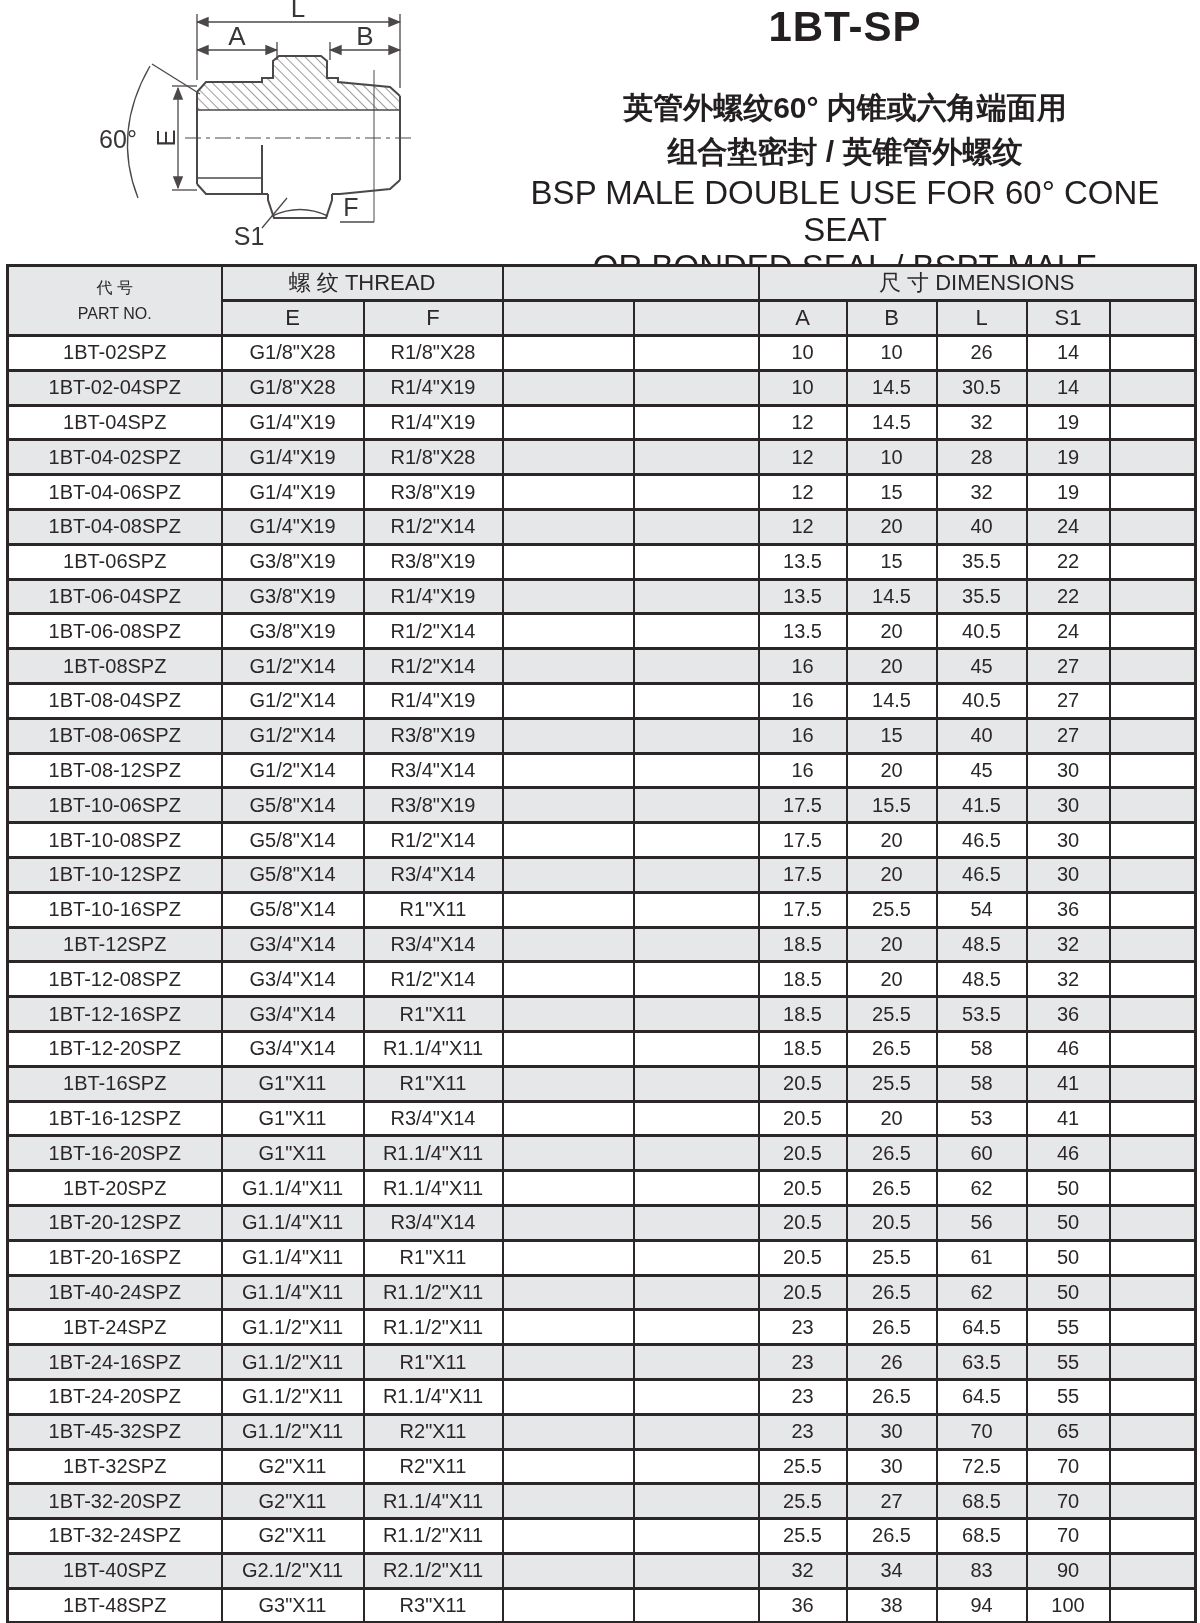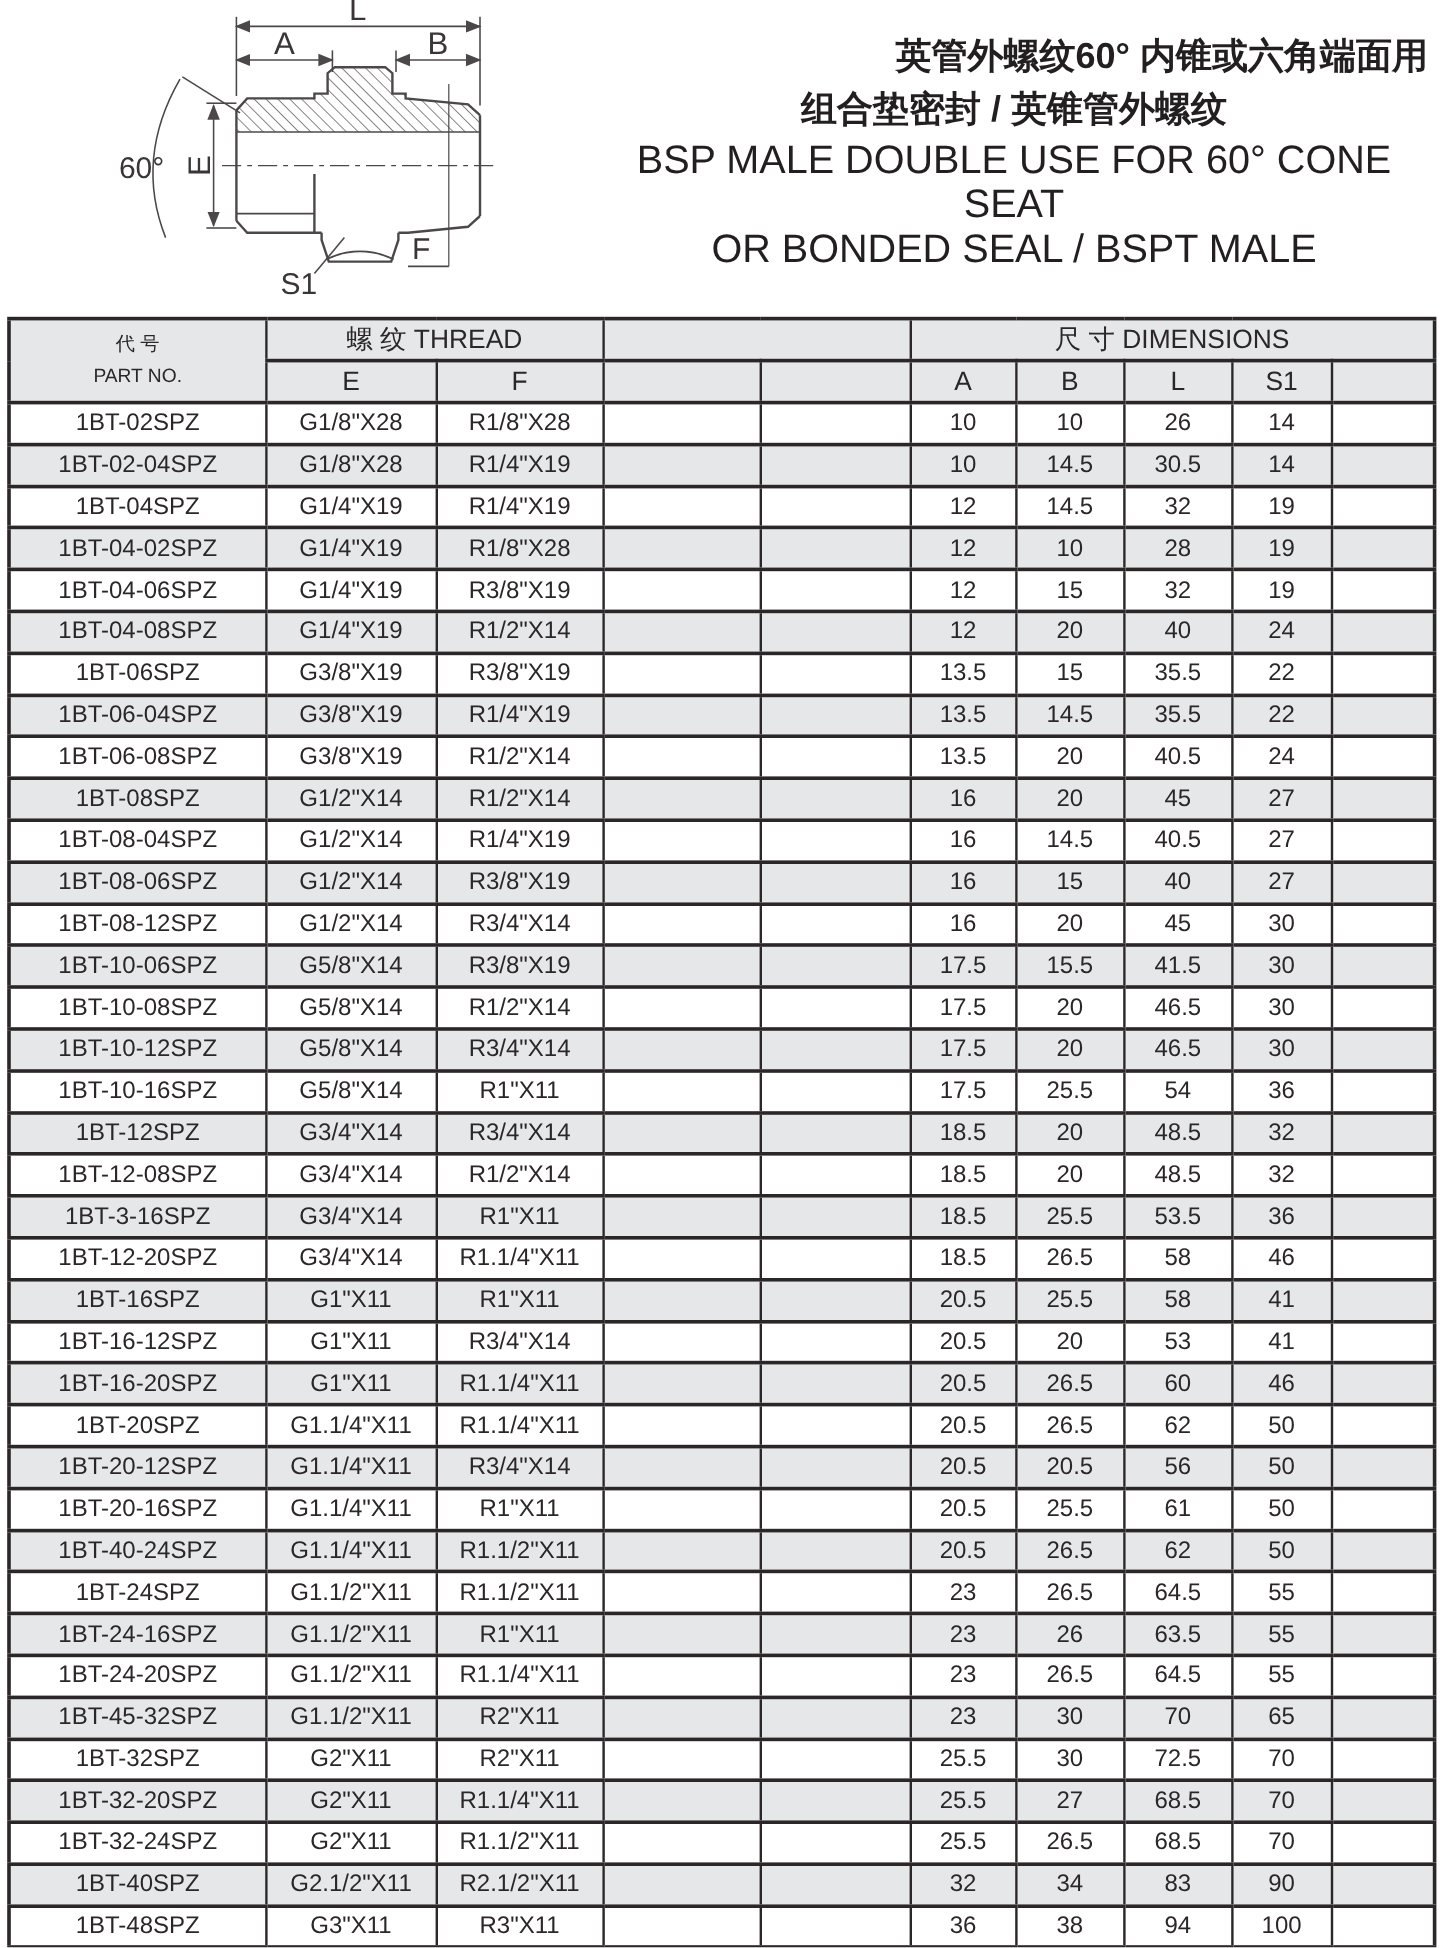--- a/index.html
+++ b/index.html
@@ -14,21 +14,21 @@
   .page{
     position:relative;width:1200px;height:1623px;background:#fff;
     font-family:"Liberation Sans","DejaVu Sans",sans-serif;color:var(--ink);overflow:hidden;
   }
   
   .drawing{position:absolute;left:40px;top:0;width:420px;height:256px;}
   
   .titleblock{position:absolute;left:500px;top:2px;width:690px;text-align:center;color:#231f20;}
   .titleblock h1{font-size:42px;line-height:50px;font-weight:bold;letter-spacing:1px;}
   .titleblock .cn{font-size:30px;line-height:44px;font-weight:600;}
-  .titleblock .cn.first{margin-top:24px;text-align:right;}
+  .titleblock .cn.first{margin-top:34px;}
   .titleblock .en{font-size:33px;line-height:37px;font-weight:500;letter-spacing:0;}
   
   table.spec{
     position:absolute;left:6px;top:264px;width:1191px;
     border-collapse:collapse;table-layout:fixed;
     border:3px solid var(--border);
   }
   table.spec th,table.spec td{
     border:2px solid var(--border);
     border-top-width:3px;border-bottom-width:3px;
@@ -103,20 +103,21 @@
       <text x="237" y="45">A</text>
       <text x="365" y="45">B</text>
       <text x="166" y="147" transform="rotate(-90 166 138)">E</text>
       <text x="118" y="148" font-size="25">60°</text>
       <text x="249" y="245" font-size="25">S1</text>
       <text x="351" y="216" font-size="25">F</text>
     </g>
   </svg>
 
   <div class="titleblock">
+    <h1>1BT-SP</h1>
     <div class="cn first">英管外螺纹60° 内锥或六角端面用</div>
     <div class="cn">组合垫密封 / 英锥管外螺纹</div>
     <div class="en">BSP MALE DOUBLE USE FOR 60° CONE SEAT</div>
     <div class="en">OR BONDED SEAL / BSPT MALE</div>
   </div>
 
   <table class="spec">
     <colgroup>
       <col style="width:214px">
         <col style="width:142px">
@@ -374,21 +375,21 @@
           <td>R1/2"X14</td>
           <td></td>
           <td></td>
           <td>18.5</td>
           <td>20</td>
           <td>48.5</td>
           <td>32</td>
           <td></td>
         </tr>
         <tr>
-          <td>1BT-3-16SPZ</td>
+          <td>1BT-12-16SPZ</td>
           <td>G3/4"X14</td>
           <td>R1"X11</td>
           <td></td>
           <td></td>
           <td>18.5</td>
           <td>25.5</td>
           <td>53.5</td>
           <td>36</td>
           <td></td>
         </tr>

